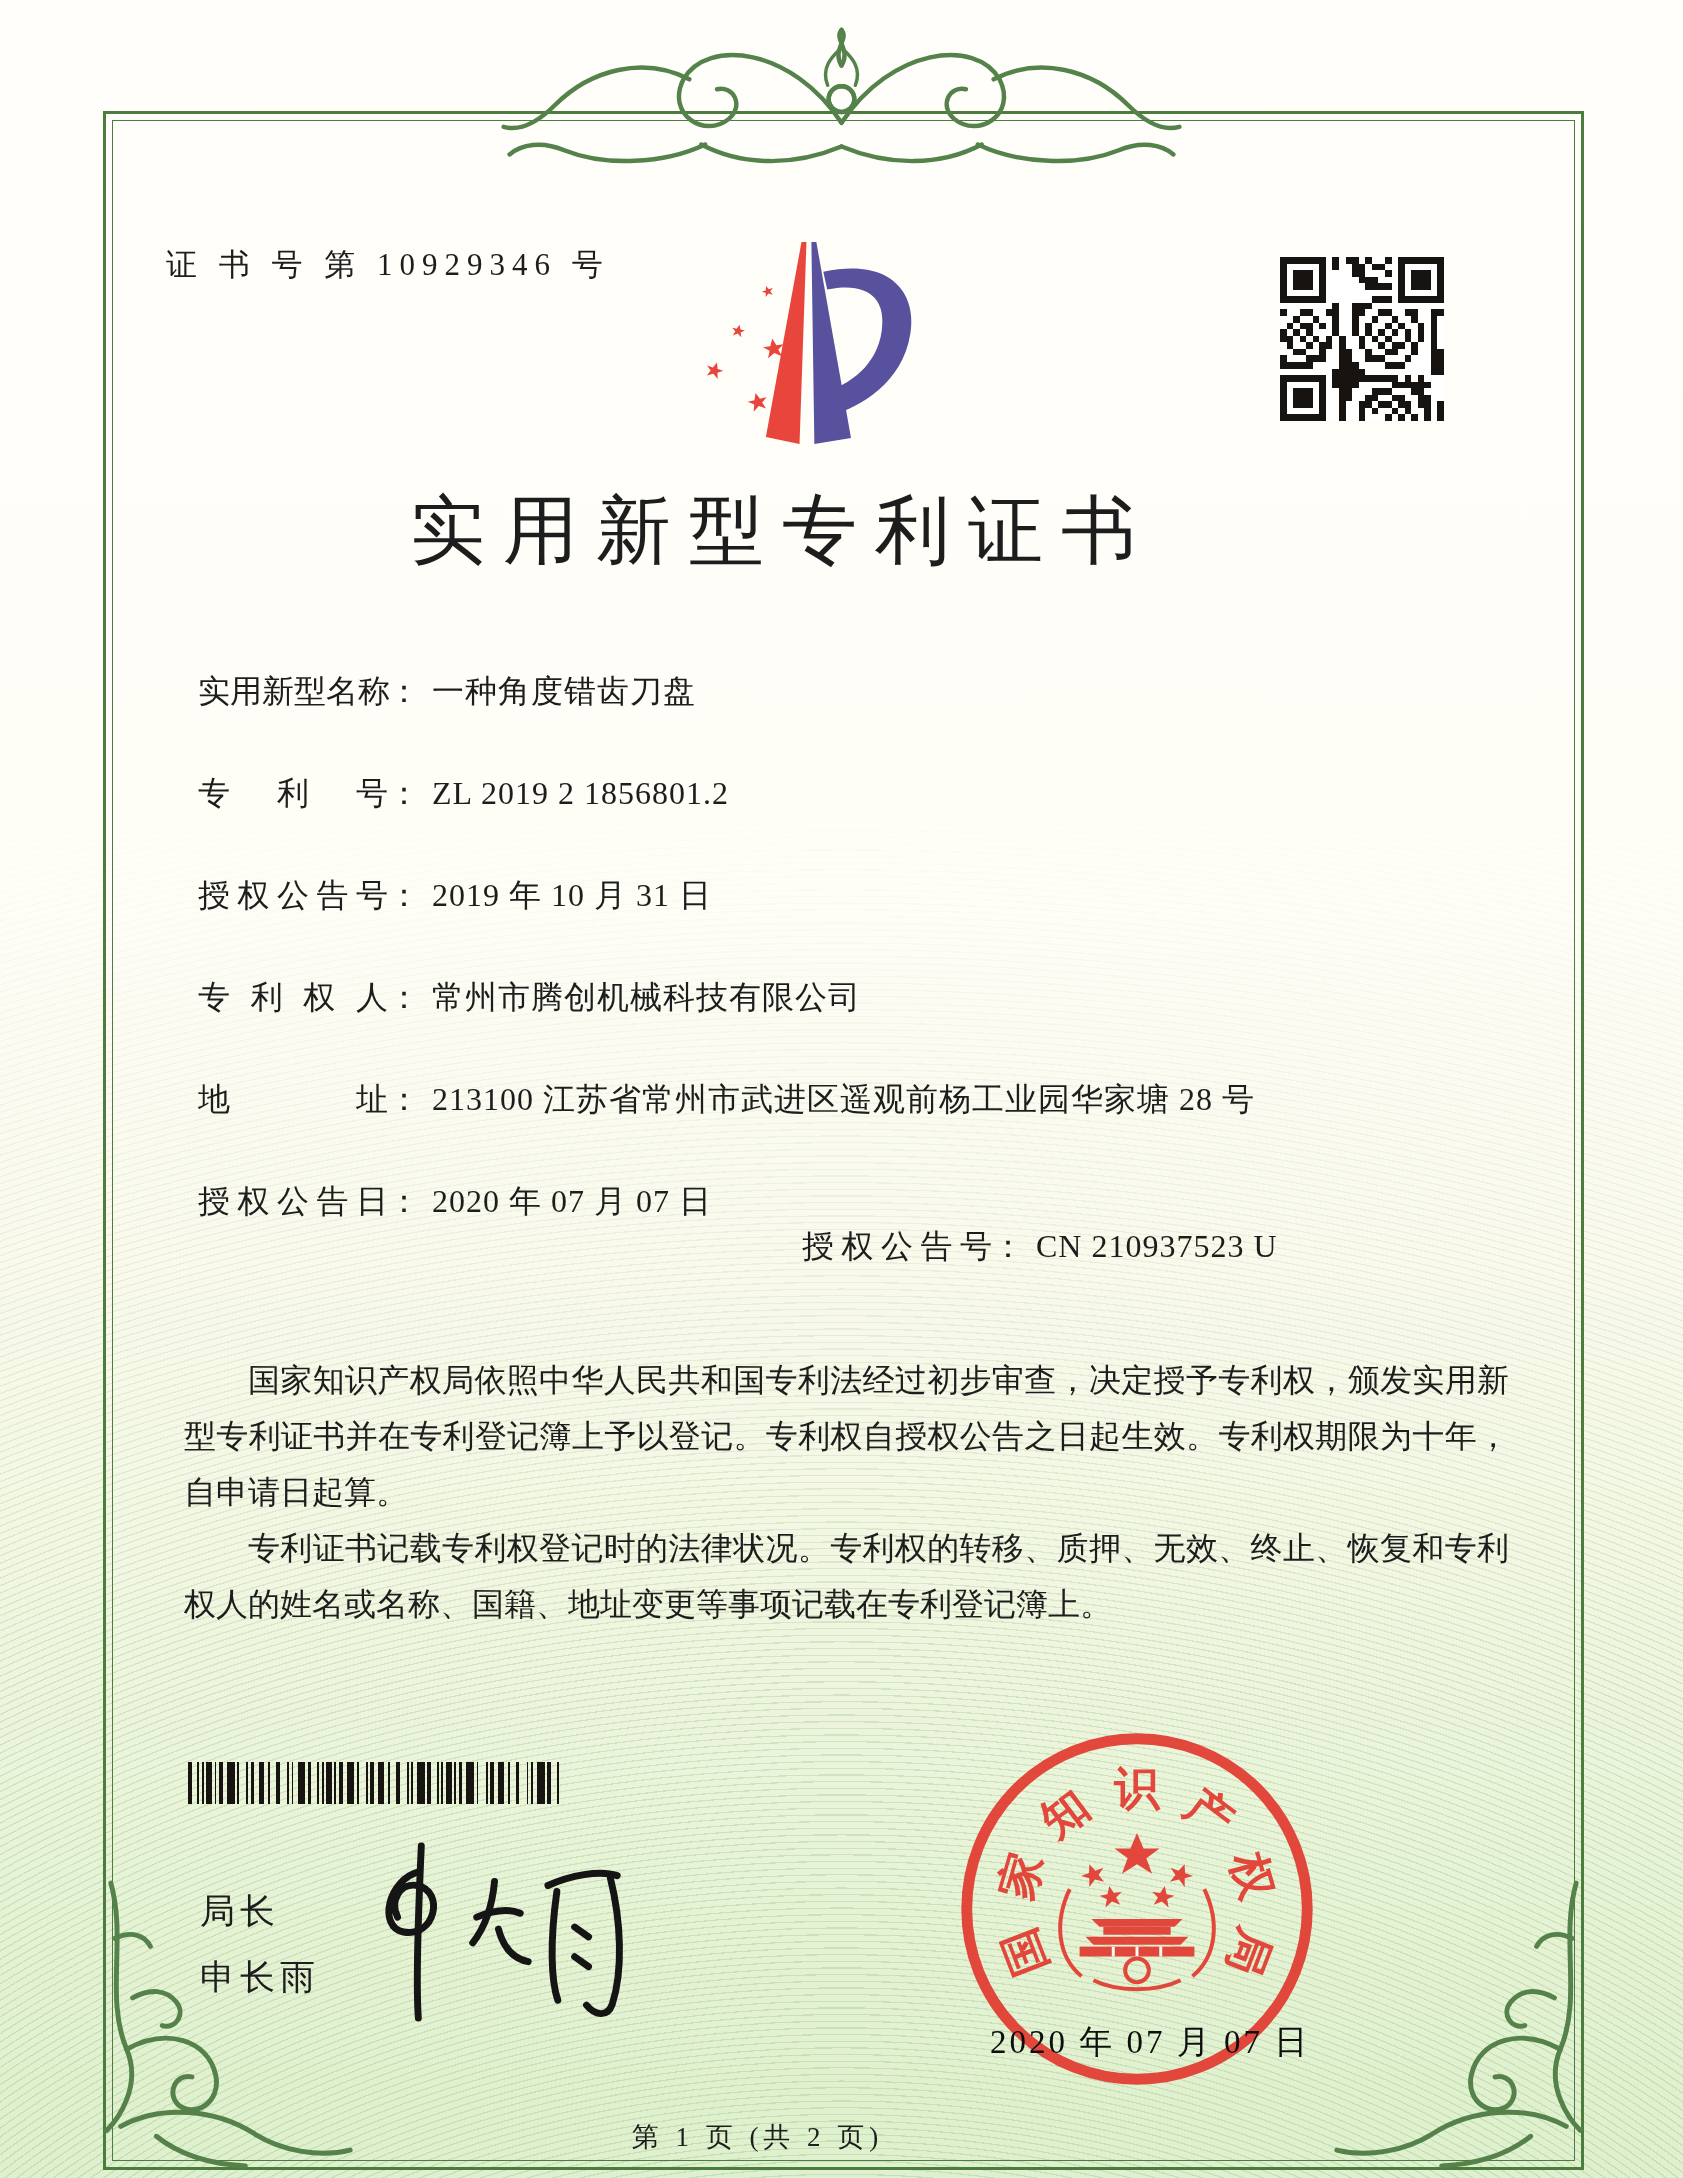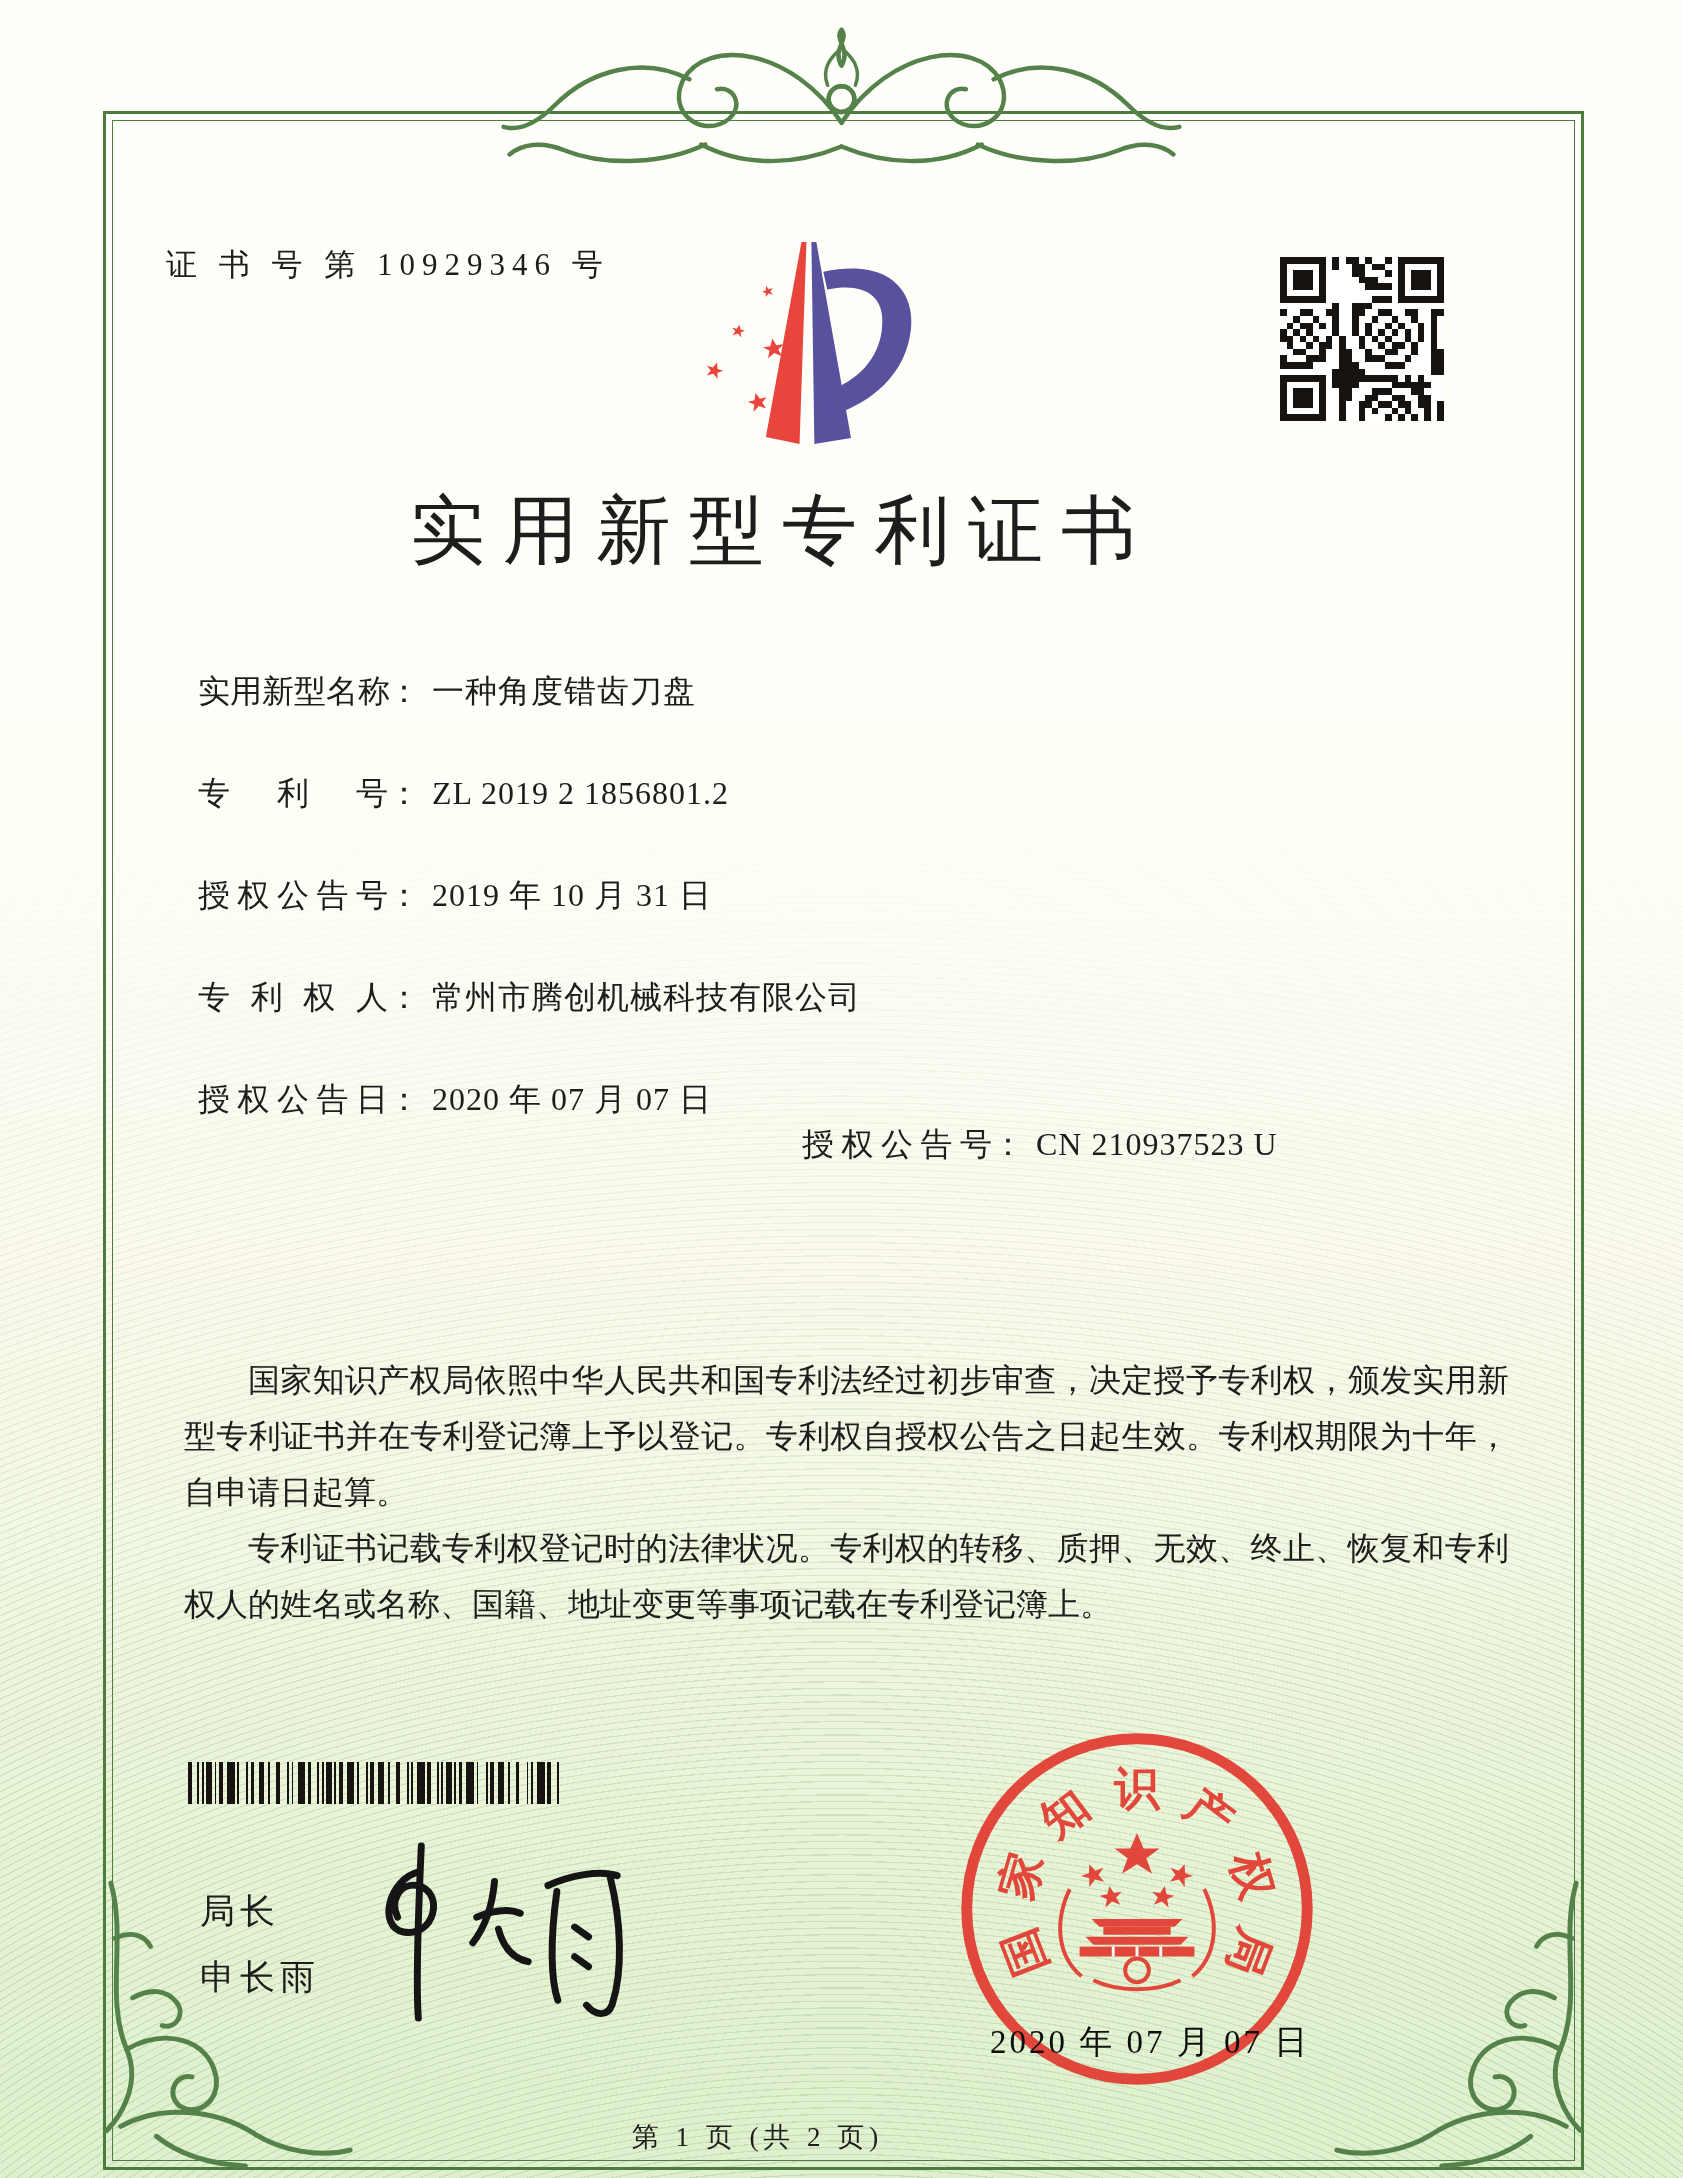--- a/index.html
+++ b/index.html
@@ -123,20 +123,23 @@
       <span class="lab">实用新型名称</span><span class="colon">：</span><span class="val">一种角度错齿刀盘</span>
     </div>
     <div class="frow">
       <span class="lab">专利号</span><span class="colon">：</span><span class="val">ZL 2019 2 1856801.2</span>
     </div>
     <div class="frow">
       <span class="lab">授权公告号</span><span class="colon">：</span><span class="val">2019 年 10 月 31 日</span>
     </div>
     <div class="frow">
       <span class="lab">专利权人</span><span class="colon">：</span><span class="val">常州市腾创机械科技有限公司</span>
+    </div>
+    <div class="frow">
+      <span class="lab">地址</span><span class="colon">：</span><span class="val">213100 江苏省常州市武进区遥观前杨工业园华家塘 28 号</span>
     </div>
     <div class="frow">
       <span class="lab">授权公告日</span><span class="colon">：</span><span class="val">2020 年 07 月 07 日</span>
       <span class="pair2">
         <span class="lab">授权公告号</span><span class="colon">：</span><span class="val">CN 210937523 U</span>
       </span>
     </div>
   </div>
 
   <div class="body-text">

